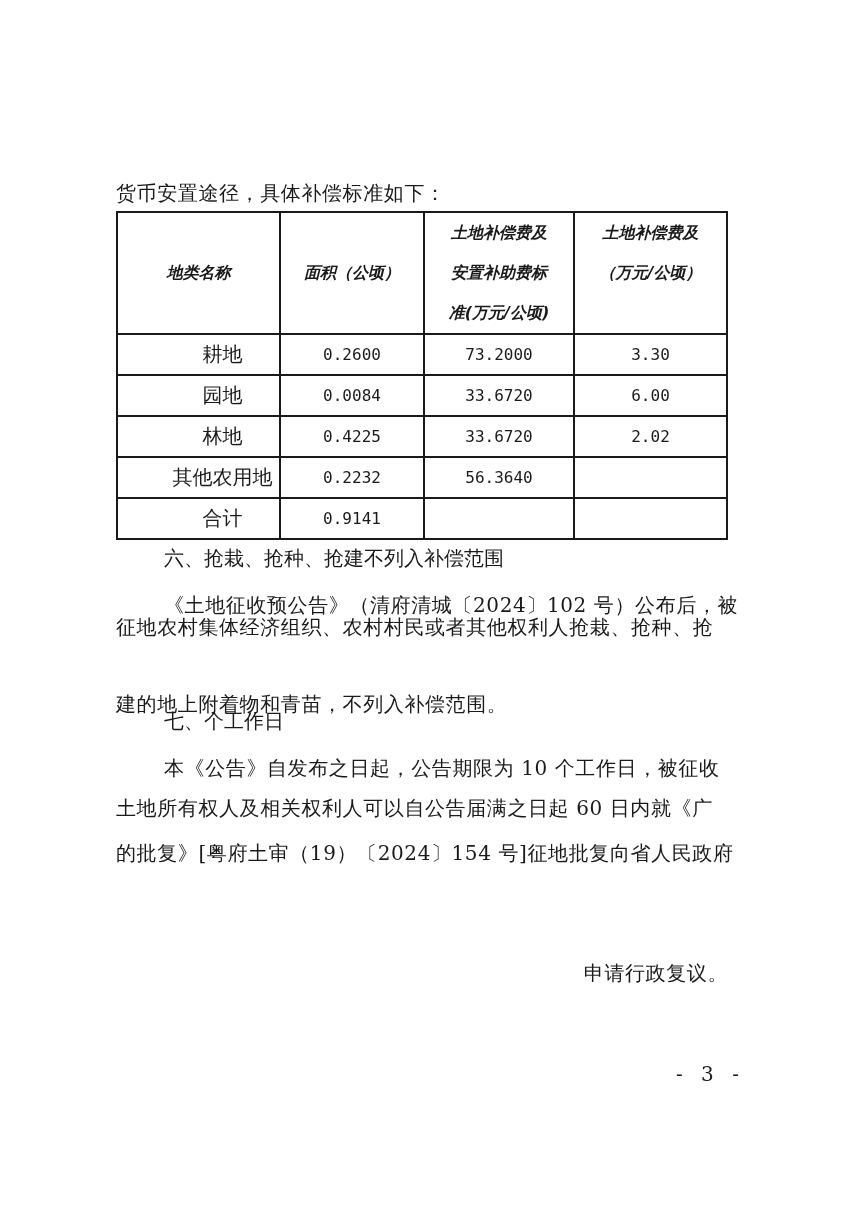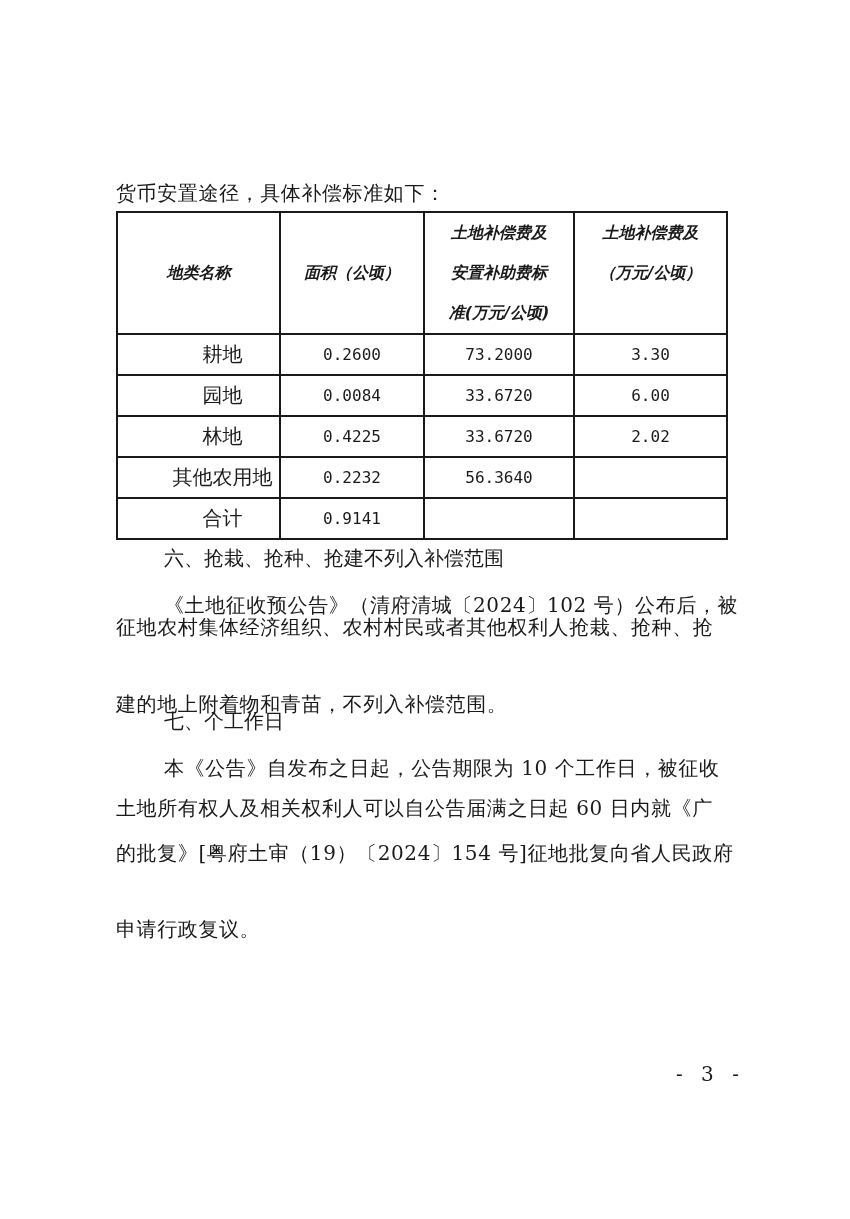--- a/index.html
+++ b/index.html
@@ -133,18 +133,18 @@
 
   <div class="line indent heading" style="top:545px;">六、抢栽、抢种、抢建不列入补偿范围</div>
   <div class="line indent" style="top:592px;">《土地征收预公告》（清府清城〔2024〕102 号）公布后，被</div>
   <div class="line" style="top:614px;">征地农村集体经济组织、农村村民或者其他权利人抢栽、抢种、抢</div>
   <div class="line" style="top:691px;">建的地上附着物和青苗，不列入补偿范围。</div>
 
   <div class="line indent heading" style="top:708px;">七、个工作日</div>
   <div class="line indent" style="top:755px;">本《公告》自发布之日起，公告期限为 10 个工作日，被征收</div>
   <div class="line" style="top:795px;">土地所有权人及相关权利人可以自公告届满之日起 60 日内就《广</div>
   <div class="line" style="top:840px;">的批复》[粤府土审（19）〔2024〕154 号]征地批复向省人民政府</div>
-  <div class="line" style="top:916px;">申请行政复议。</div>
+  <div class="line" style="top:960px;text-align:right;">申请行政复议。</div>
 
 
   <div class="pagenum">- 3 -</div>
 
 </div>
 
 </body></html>

